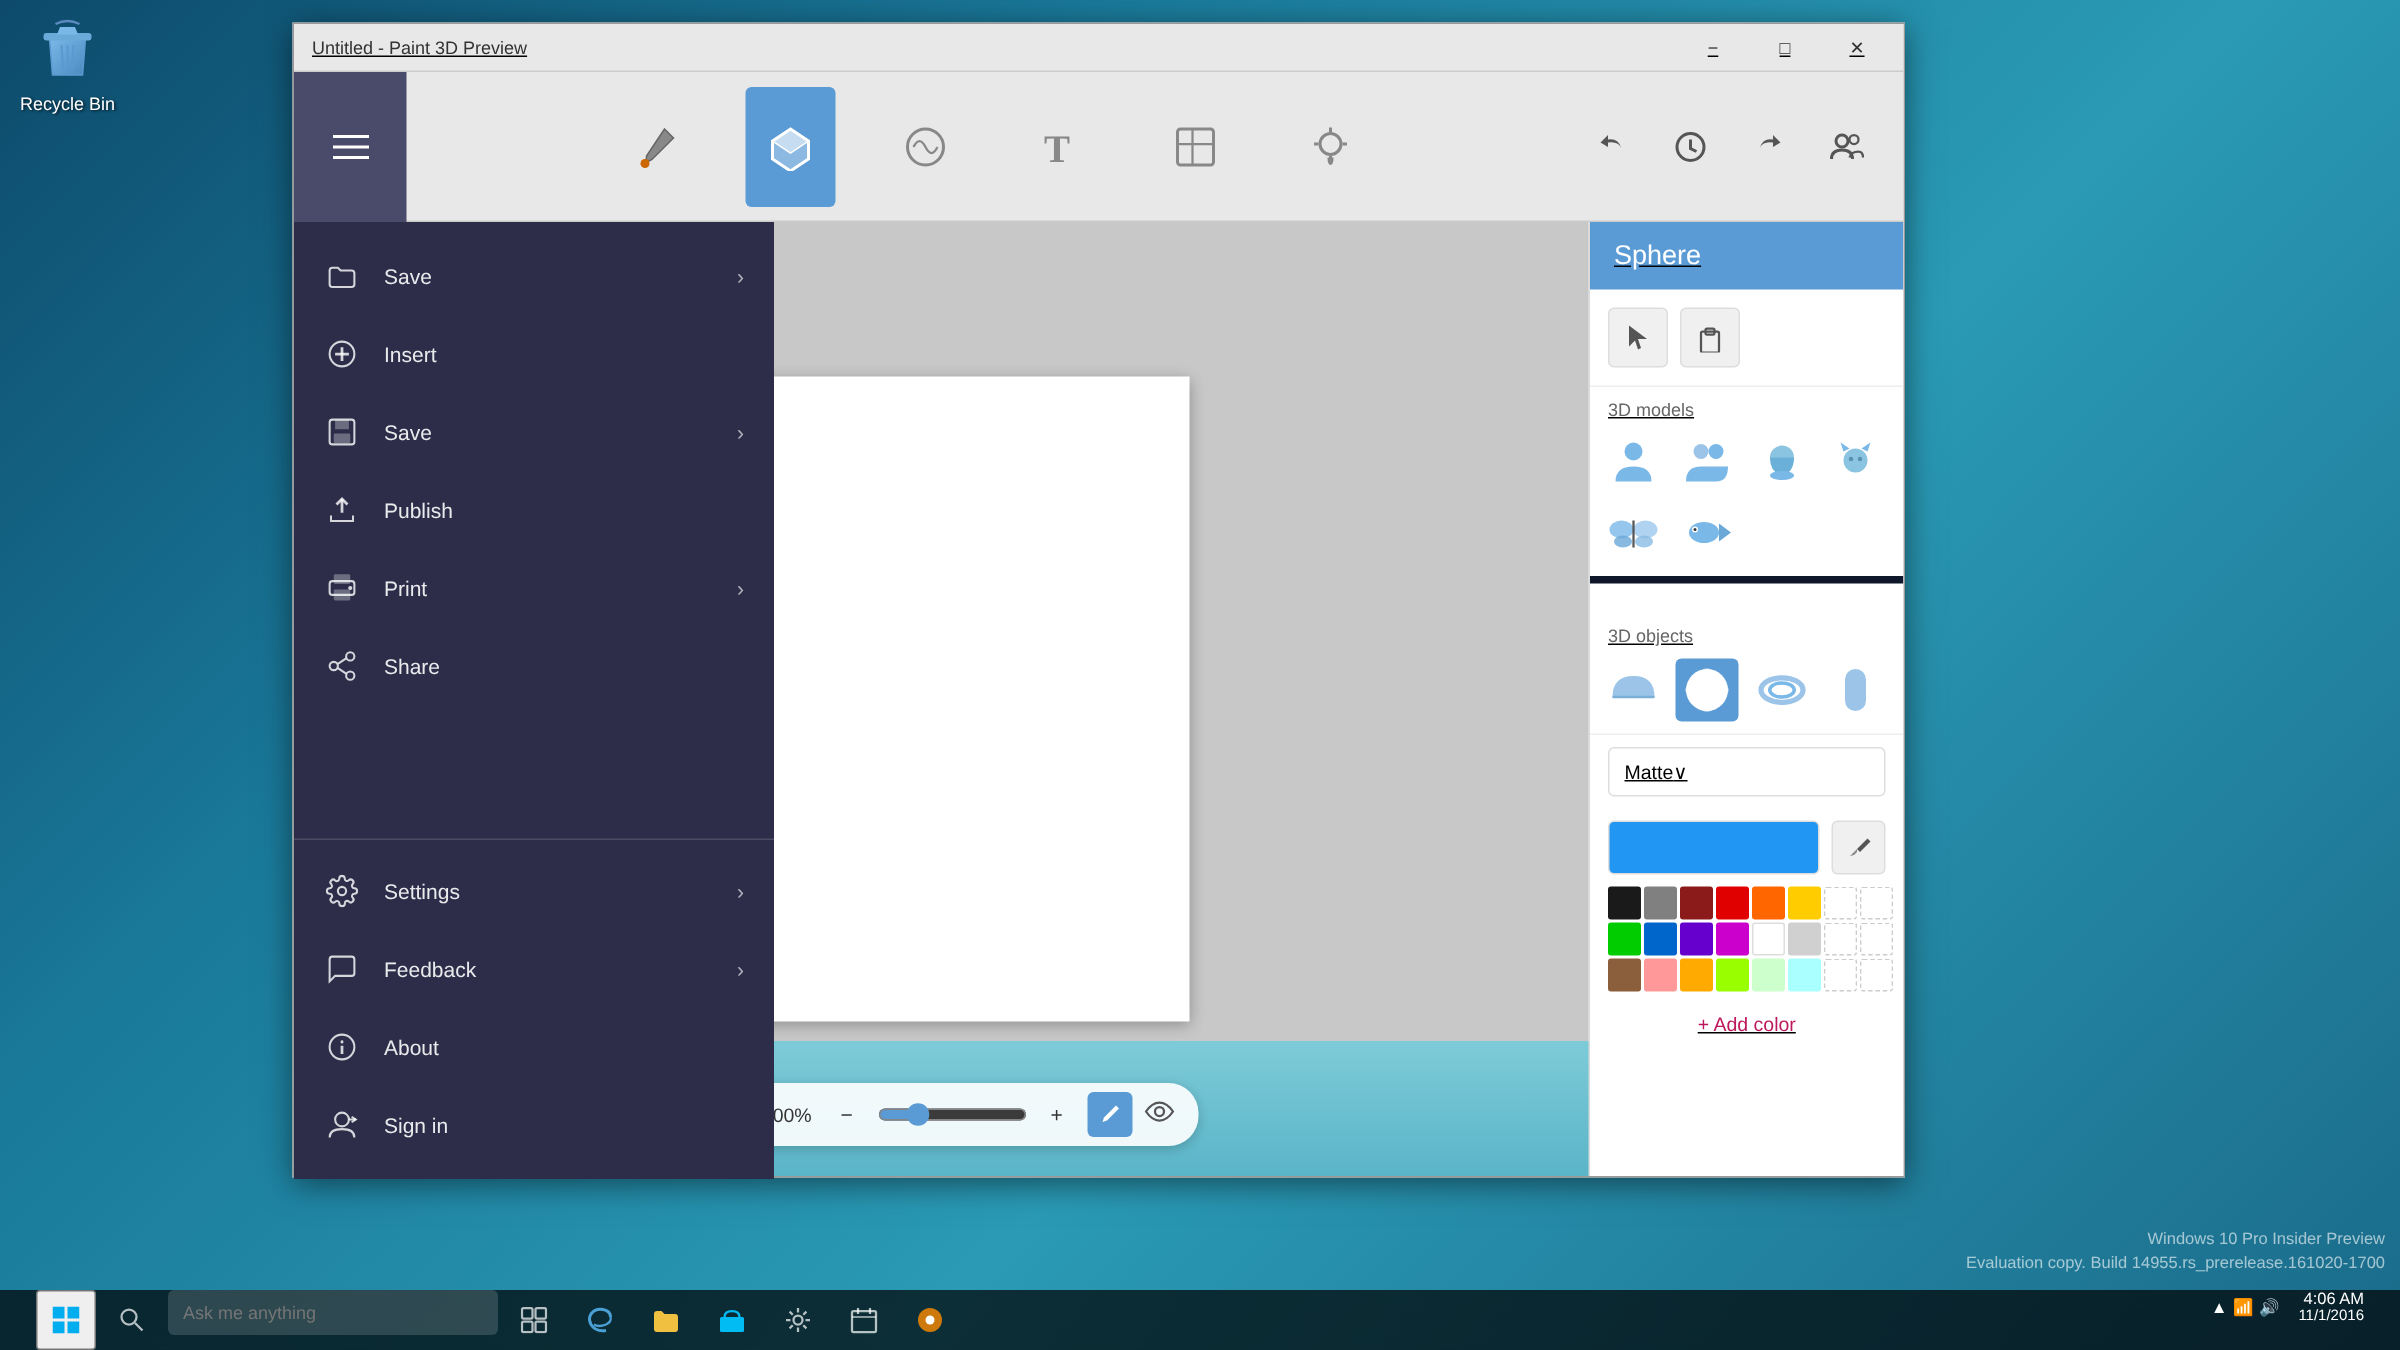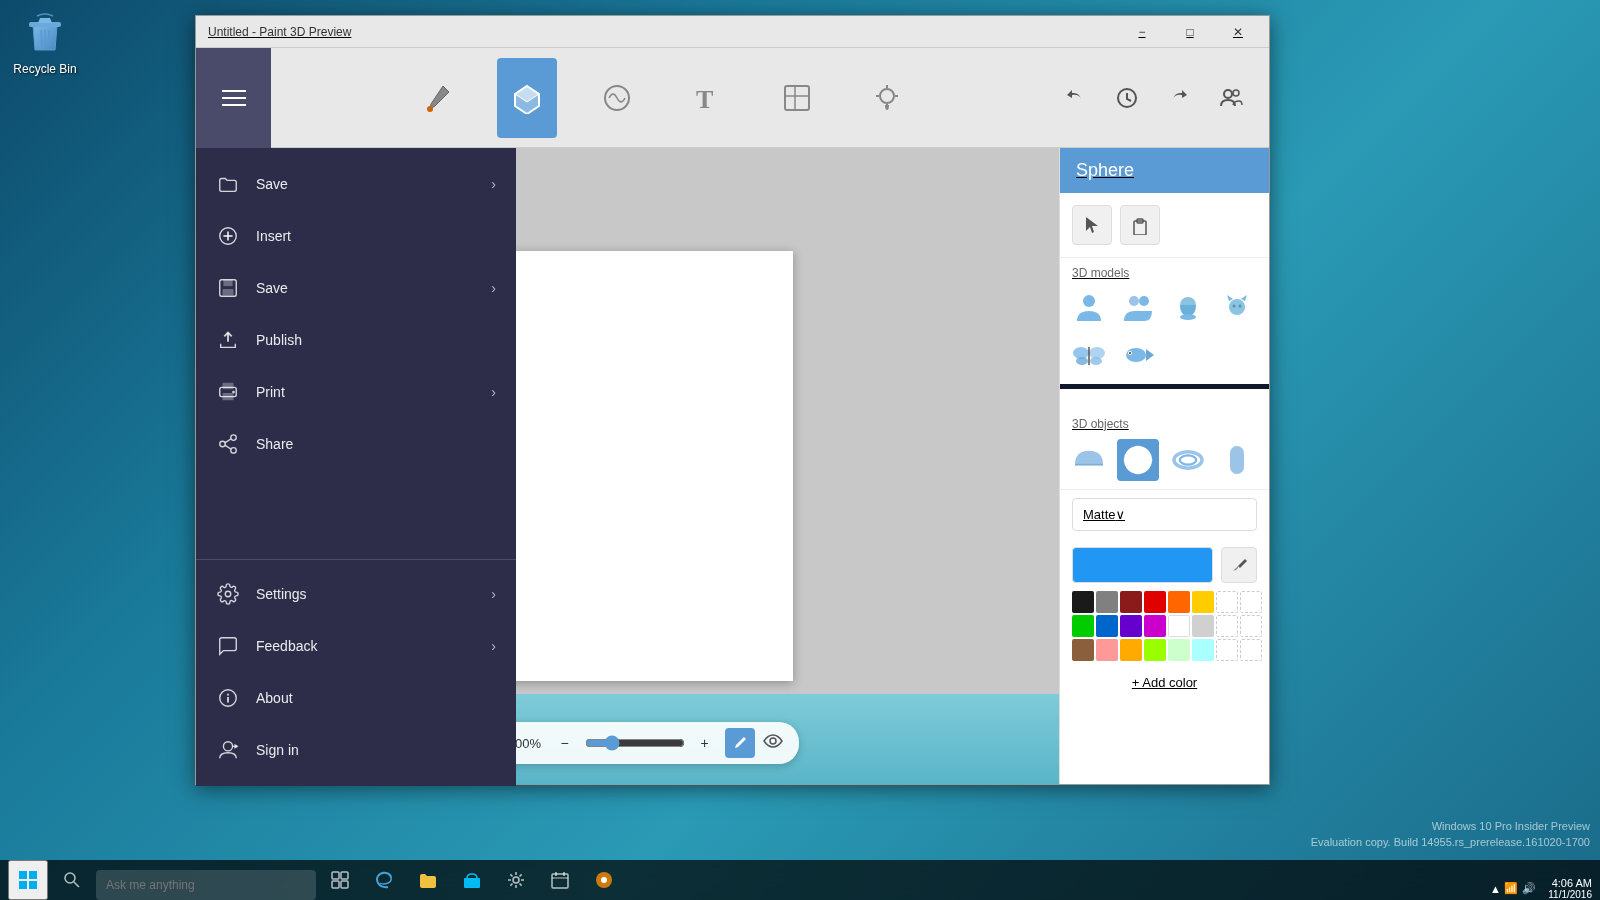--- a/index.html
+++ b/index.html
@@ -459,41 +459,41 @@
       border: none;
     }
 
     .add-color-btn {
       width: 100%;
       padding: 10px;
       background: transparent;
       border: none;
       cursor: pointer;
       font-size: 13px;
-      color: #000000;
+      color: #be185d;
       display: flex;
       align-items: flex-end;
       justify-content: center;
       gap: 4px;
       margin-top: 4px;
     }
 
     
     .taskbar {
       position: absolute;
       bottom: 0;
       left: 0;
       right: 0;
       height: 40px;
       background: rgba(0,0,0,0.7);
       backdrop-filter: blur(10px);
       display: flex;
-      align-items: flex-end;
+      align-items: flex-start;
       gap: 4px;
-      padding: 0 8px;
+      padding: 0 24px;
       z-index: 200;
     }
     .taskbar-start {
       width: 40px;
       height: 40px;
       display: flex;
       align-items: center;
       justify-content: center;
       cursor: pointer;
       color: white;

